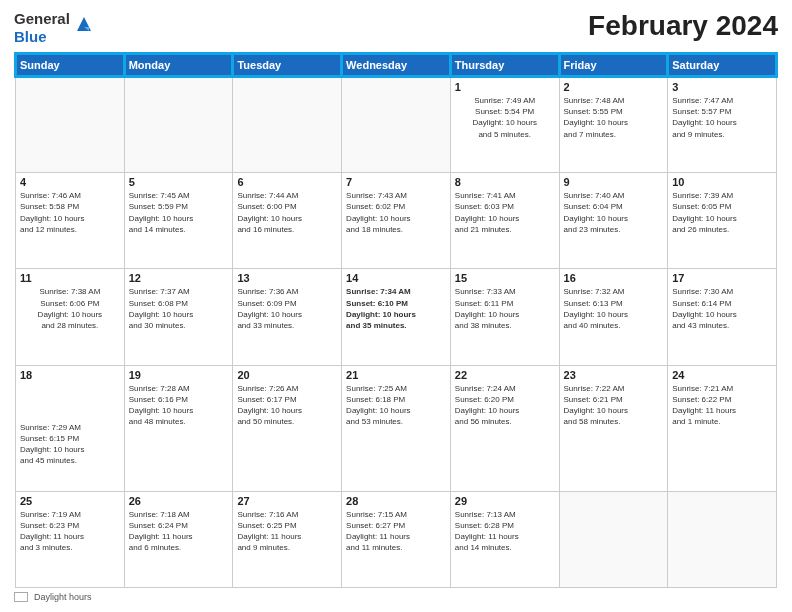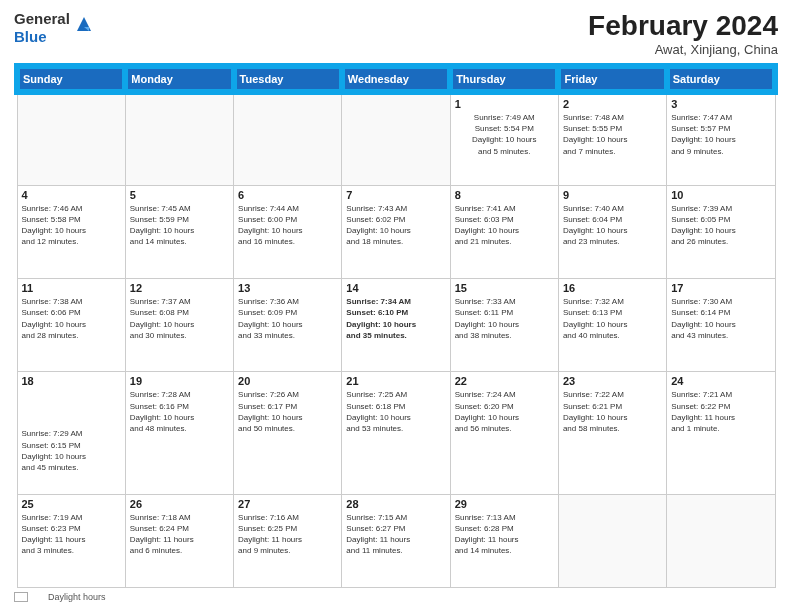--- a/index.html
+++ b/index.html
@@ -53,21 +53,21 @@
       width: 100%;
       table-layout: fixed;
     }
     .calendar th {
       background-color: #1a6bbf;
       color: #fff;
       font-size: 11px;
       font-weight: bold;
       padding: 4px 3px;
       text-align: left;
-      border: 6px solid #0ea5e9;
+      border: 3px solid #0ea5e9;
     }
     .calendar td {
       vertical-align: top;
       border: 1px solid #ccc;
       padding: 3px 4px;
       font-size: 8.5px;
       color: #333;
       height: 80px;
       width: calc(100% / 7);
     }
@@ -84,21 +84,21 @@
       font-size: 8px;
       color: #333;
       line-height: 1.4;
     }
     .footer {
       margin-top: 4px;
       font-size: 9px;
       color: #555;
       display: flex;
       align-items: center;
-      gap: 20px;
+      gap: 6px;
     }
     .footer-box {
       width: 14px;
       height: 10px;
       background: #fff;
       border: 1px solid #aaa;
       display: inline-block;
     }
   </style>
 </head>
@@ -115,21 +115,20 @@
           </span>
           <svg width="22" height="22" viewBox="0 0 22 22" style="margin-left:3px;margin-top:-8px;">
             <polygon points="4,18 11,4 18,18" fill="#1a6bbf"></polygon>
             <polygon points="11,14 16,14 16,18" fill="#5aabf0"></polygon>
           </svg>
         </div>
       </div>
     </div>
     <div class="title-block">
       <div class="month-year">February 2024</div>
-      <div class="location">Awat, Xinjiang, China</div>
     </div>
   </div>
 
   <table class="calendar">
     <thead>
       <tr>
         <th>Sunday</th>
         <th>Monday</th>
         <th>Tuesday</th>
         <th>Wednesday</th>
@@ -213,21 +212,21 @@
             <div class="day-number">10</div>
             <div class="day-info" style="white-space: pre-line;">Sunrise: 7:39 AM
 Sunset: 6:05 PM
 Daylight: 10 hours
 and 26 minutes.</div>
           </td>
         </tr>
         <tr>
           <td>
             <div class="day-number">11</div>
-            <div class="day-info" style="white-space: pre-line;">Sunrise: 7:38 AM
+            <div class="day-info" style="white-space: pre-line; text-align: center;">Sunrise: 7:38 AM
 Sunset: 6:06 PM
 Daylight: 10 hours
 and 28 minutes.</div>
           </td>
           <td>
             <div class="day-number">12</div>
             <div class="day-info" style="white-space: pre-line;">Sunrise: 7:37 AM
 Sunset: 6:08 PM
 Daylight: 10 hours
 and 30 minutes.</div>

